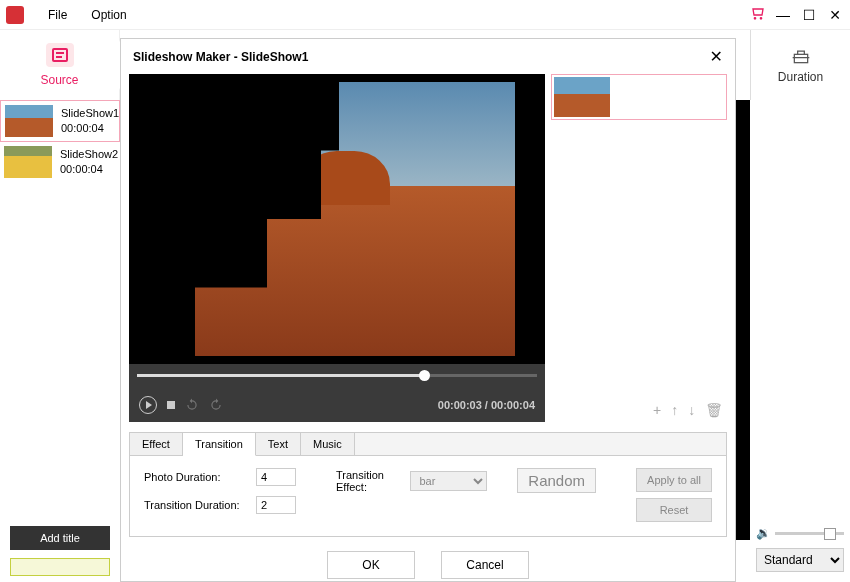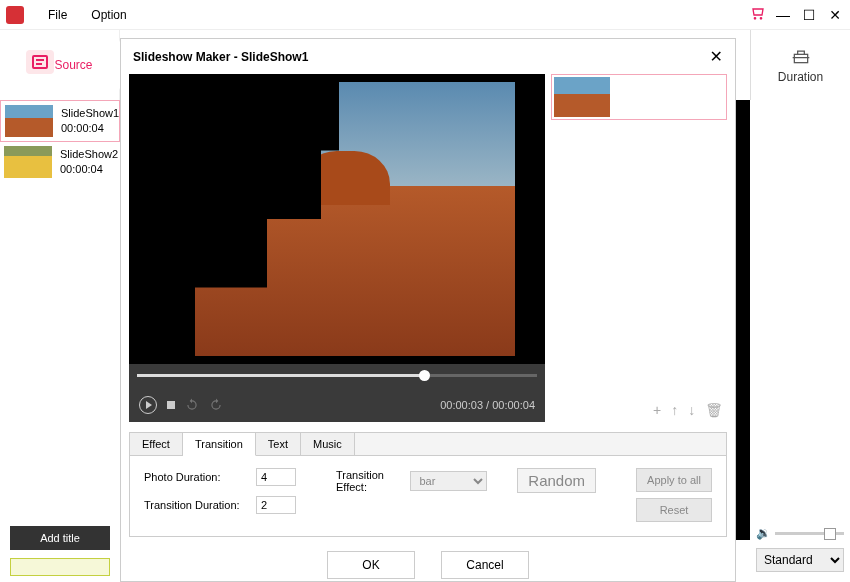--- a/index.html
+++ b/index.html
@@ -9,21 +9,21 @@
 .menubar .app-icon { width: 18px; height: 18px; background: #d63036; border-radius: 3px; margin-right: 12px; }
 .menubar .menu-item { font-size: 12px; padding: 4px 12px; cursor: pointer; }
 .menubar .spacer { flex: 1; }
 .menubar .win-controls { display: flex; align-items: center; gap: 8px; }
 .menubar .win-controls span { font-size: 14px; cursor: pointer; display: inline-block; width: 18px; text-align: center; }
 .cart-icon svg { width: 16px; height: 16px; stroke: #e91e63; }
 
 .main-layout { display: flex; height: 552px; }
 
 .left-col { width: 120px; display: flex; flex-direction: column; }
-.source-tab { height: 70px; display: flex; flex-direction: row; align-items: center; justify-content: center; border-right: 1px solid #eee; position: relative; }
+.source-tab { height: 70px; display: flex; flex-direction: column; align-items: center; justify-content: center; border-right: 1px solid #eee; position: relative; }
 .source-tab::after { content: ''; position: absolute; right: -12px; top: 50%; transform: translateY(-50%); width: 0; height: 0; border-left: 12px solid #fff; border-top: 25px solid transparent; border-bottom: 25px solid transparent; filter: drop-shadow(1px 0 0 #ddd); }
 .doc-icon { width: 28px; height: 24px; background: #fde6e9; border-radius: 4px; display: flex; align-items: center; justify-content: center; margin-bottom: 6px; }
 .doc-icon-inner { width: 16px; height: 14px; border: 2px solid #e91e63; border-radius: 2px; position: relative; }
 .doc-icon-inner::before { content: ''; position: absolute; left: 2px; top: 2px; right: 2px; height: 2px; background: #e91e63; }
 .doc-icon-inner::after { content: ''; position: absolute; left: 2px; top: 6px; right: 4px; height: 2px; background: #e91e63; }
 .source-label { font-size: 12px; color: #e91e63; }
 
 .source-list { flex: 1; }
 .source-item { display: flex; padding: 4px; gap: 8px; align-items: center; }
 .source-item.selected { border: 1px solid #f4a6b8; }
@@ -63,21 +63,21 @@
 .preview-video-inner { position: absolute; left: 30px; right: 30px; top: 8px; bottom: 8px; background: linear-gradient(to bottom, #5a8ab0 0%, #9ab5c5 38%, #b55a2a 38%, #8a3a1a 100%); }
 .step-mask { position: absolute; left: 30px; top: 8px; width: 180px; height: 274px; background: #000; }
 .clip { clip-path: polygon(0 0, 100% 0, 100% 25%, 90% 25%, 90% 50%, 60% 50%, 60% 75%, 20% 75%, 20% 100%, 0 100%); }
 .butte { position: absolute; left: 40%; top: 25%; width: 25%; height: 20%; background: #a84a1a; border-radius: 40% 40% 0 0 / 60% 60% 0 0; }
 
 .timeline { height: 24px; background: #3a3a3a; position: relative; }
 .timeline-track { position: absolute; left: 8px; right: 8px; top: 10px; height: 3px; background: #666; }
 .timeline-progress { position: absolute; left: 8px; top: 10px; height: 3px; background: #ddd; width: 288px; }
 .timeline-knob { position: absolute; left: 290px; top: 6px; width: 11px; height: 11px; background: #fff; border-radius: 50%; }
 
-.controls { height: 34px; background: #3a3a3a; display: flex; align-items: center; padding: 0 10px; gap: 10px; color: #ccc; font-size: 11px; }
+.controls { height: 34px; background: #3a3a3a; display: flex; align-items: center; padding: 0 10px; gap: 10px; color: #ccc; font-size: 11px; font-weight: bold; }
 .play-btn { width: 18px; height: 18px; border: 1.5px solid #ccc; border-radius: 50%; display: flex; align-items: center; justify-content: center; cursor: pointer; }
 .play-btn::after { content: ''; width: 0; height: 0; border-left: 6px solid #ccc; border-top: 4px solid transparent; border-bottom: 4px solid transparent; margin-left: 2px; }
 .stop-btn { width: 8px; height: 8px; background: #ccc; cursor: pointer; }
 .rot-btn { width: 14px; height: 14px; opacity: 0.4; }
 .time-display { margin-left: auto; }
 
 .slide-panel { flex: 1; display: flex; flex-direction: column; }
 .slide-item { display: flex; border: 1px solid #f4a6b8; padding: 2px; gap: 6px; }
 .slide-thumb { width: 56px; height: 40px; }
 .slide-thumb.desert { background: linear-gradient(to bottom, #6ba3c7 42%, #b55a2a 42%); }

